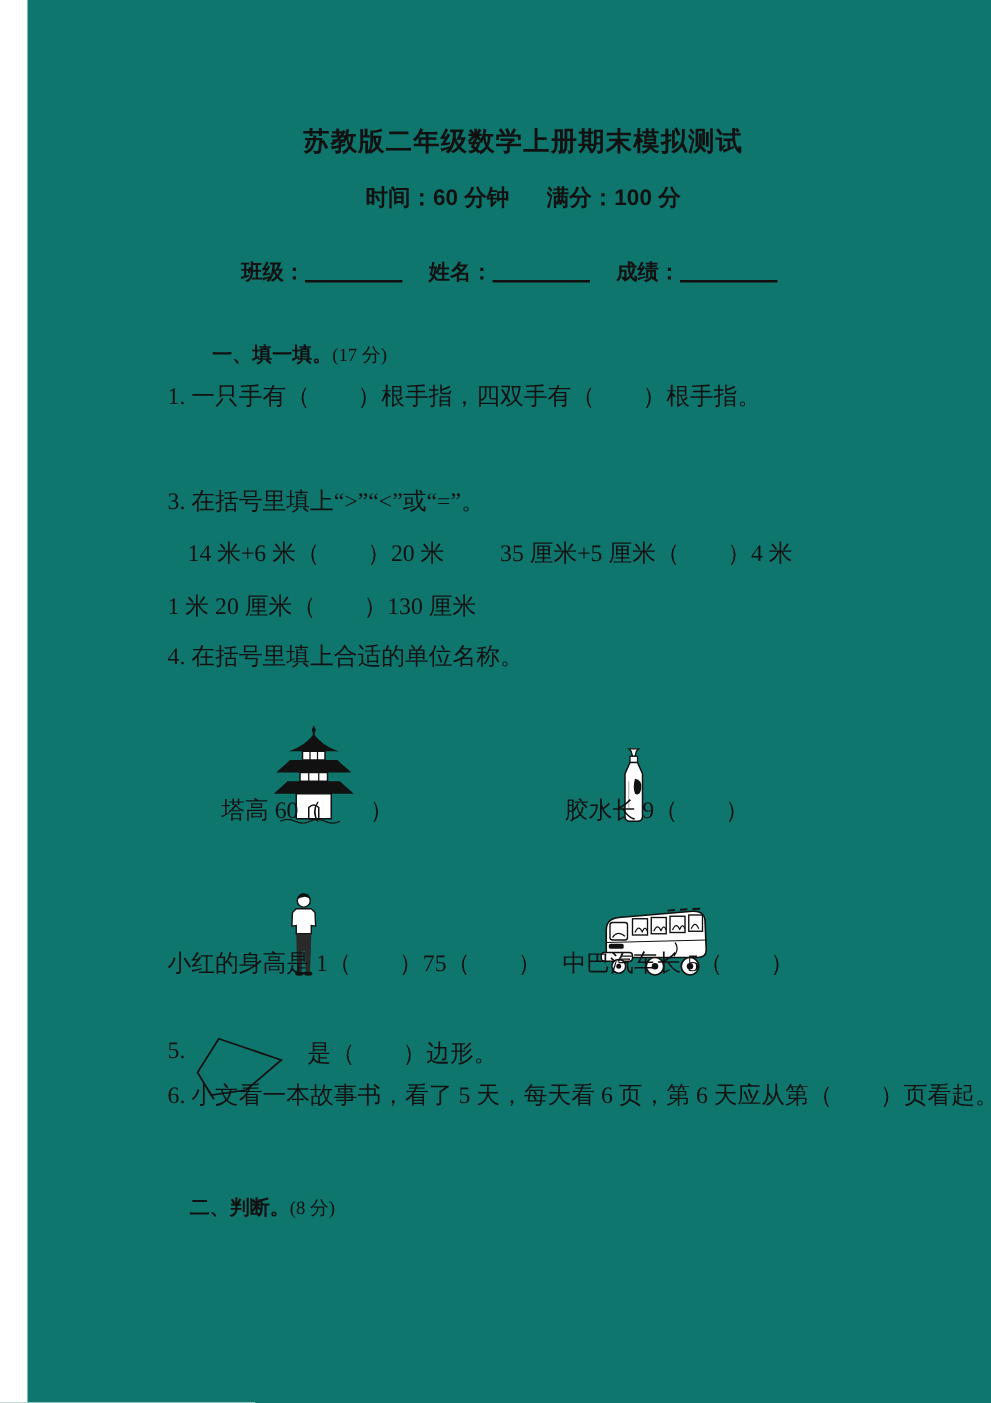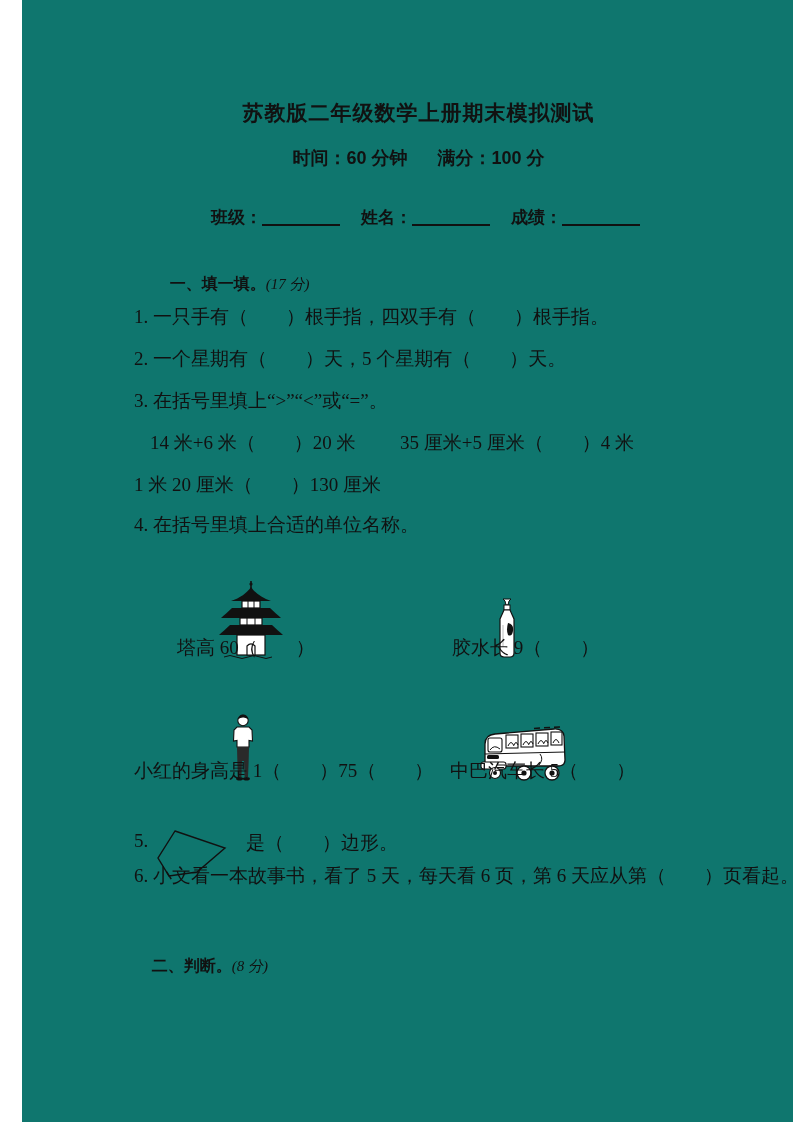--- a/index.html
+++ b/index.html
@@ -22,39 +22,39 @@
     font-weight: bold; font-size: 21px;
     letter-spacing: 1px;
   }
   .meta {
     left: 0; top: 146px; width: 793px;
     display: flex; justify-content: center; gap: 30px;
     font-family: "Liberation Sans", sans-serif;
     font-weight: bold; font-size: 18px;
   }
   .fields {
-    left: 170px; top: 186px;
+    left: 152px; top: 186px;
     font-family: "Liberation Sans", sans-serif;
     font-weight: bold; font-size: 17px;
   }
   .blank {
     display: inline-block;
     width: 78px; height: 20px;
     border-bottom: 2px solid #111;
     margin-right: 21px;
     vertical-align: -3px;
   }
   .blank:last-child { margin-right: 0; }
   .sec-head {
     font-family: "Liberation Sans", sans-serif;
     font-weight: bold; font-size: 16px;
   }
   .sec-head .pts {
     font-family: "Liberation Serif", serif;
-    font-weight: normal; font-size: 15px; font-style: italic;
+    font-weight: normal; font-size: 15px;
   }
   .q { font-size: 19px; }
   svg { display: block; }
 </style>
 </head>
 <body>
 
 <div class="page">
 
   <div class="abs title">苏教版二年级数学上册期末模拟测试</div>
@@ -66,21 +66,20 @@
 
   <div class="abs fields">
     <span>班级：</span><span class="blank"></span><span>姓名：</span><span class="blank"></span><span>成绩：</span><span class="blank"></span>
   </div>
 
   <div class="abs sec-head" style="left:130px; top:256px;">
     <span>一、填一填。</span><span class="pts">(17 分)</span>
   </div>
 
   <div class="abs q" style="left:112px; top:304px;">1. 一只手有（　　）根手指，四双手有（　　）根手指。</div>
-  <div class="abs q" style="left:112px; top:346px;">2. 一个星期有（　　）天，5 个星期有（　　）天。</div>
   <div class="abs q" style="left:112px; top:388px;">3. 在括号里填上“&gt;”“&lt;”或“=”。</div>
 
   <div class="abs q" style="left:128px; top:430px;">14 米+6 米（　　）20 米</div>
   <div class="abs q" style="left:378px; top:430px;">35 厘米+5 厘米（　　）4 米</div>
   <div class="abs q" style="left:112px; top:472px;">1 米 20 厘米（　　）130 厘米</div>
 
   <div class="abs q" style="left:112px; top:512px;">4. 在括号里填上合适的单位名称。</div>
 
   <div class="abs" style="left:196px; top:544px;">
     <svg viewBox="0 0 66 82" width="66" height="82">

